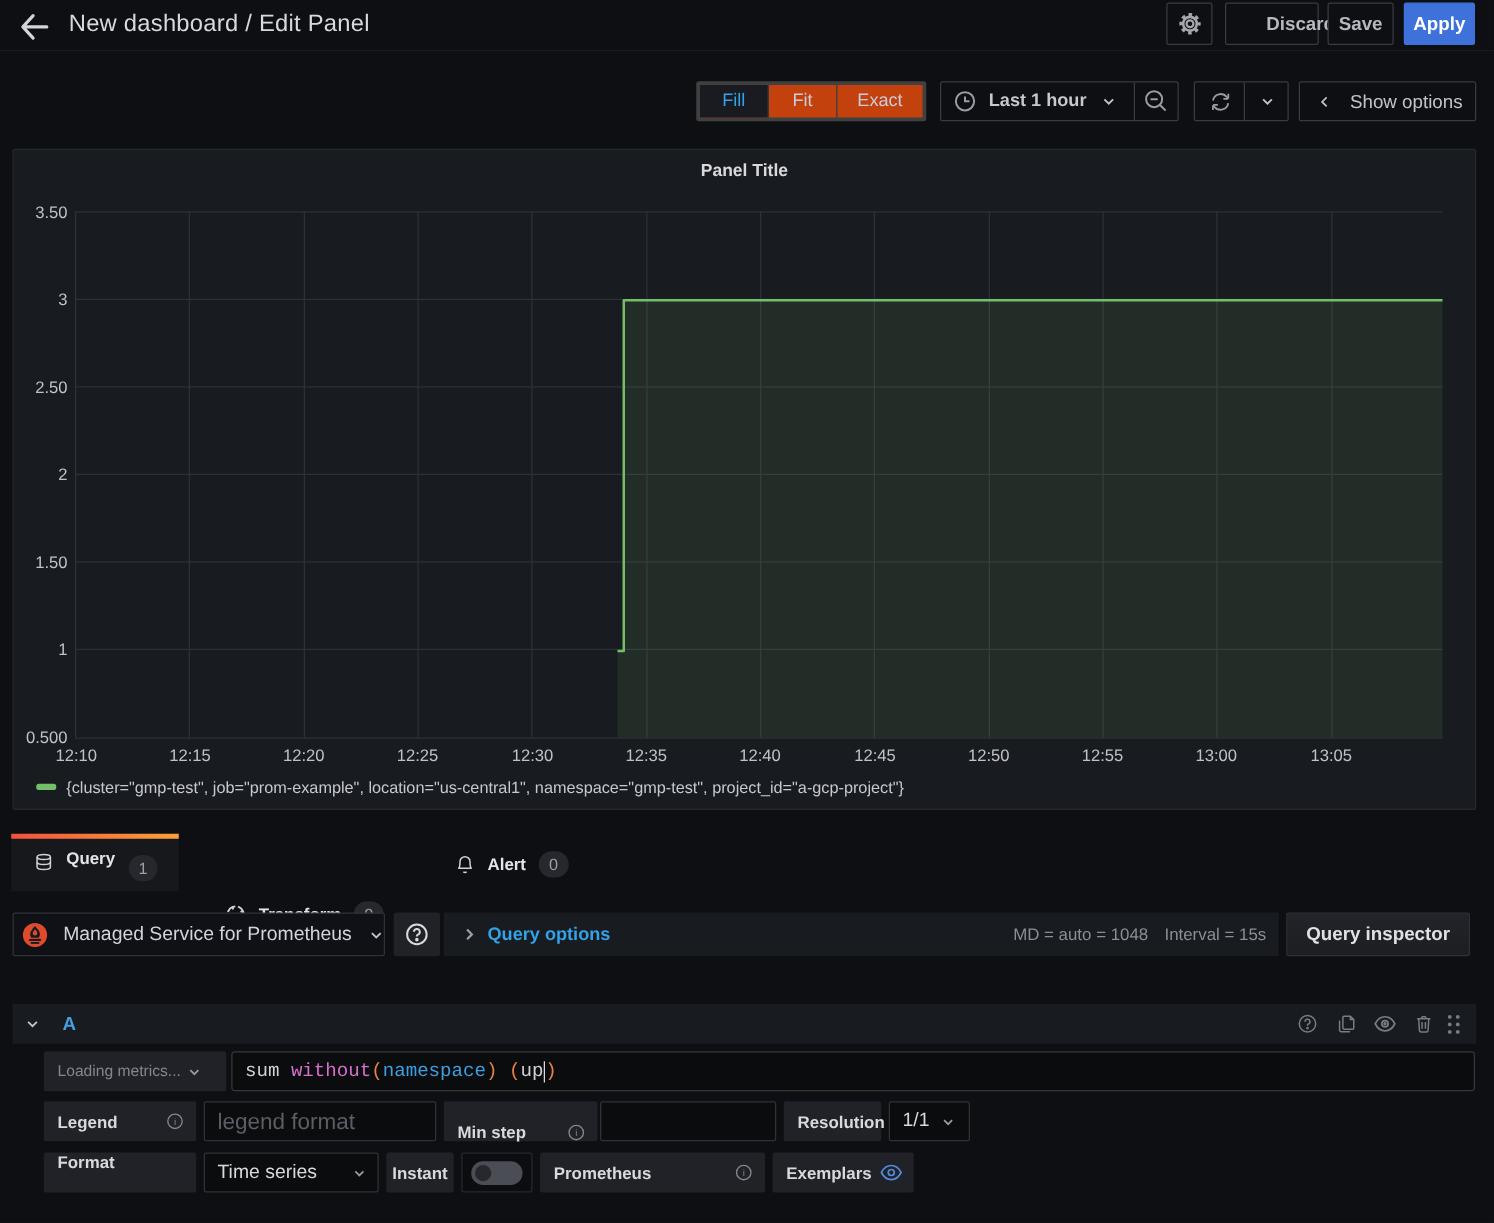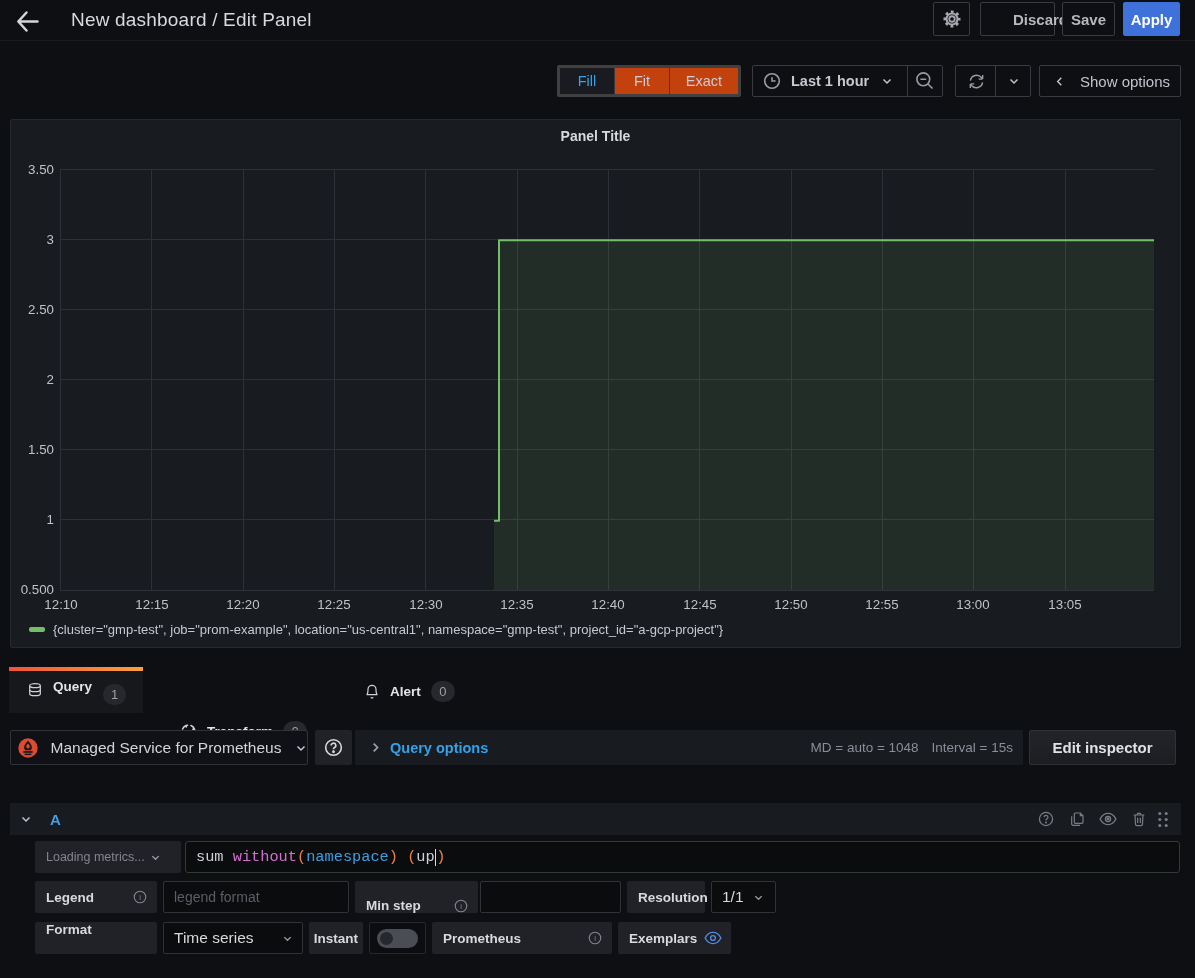--- a/index.html
+++ b/index.html
@@ -11,21 +11,21 @@
     color:#c2c3cc; font-size:14px; font-weight:500; }
   .ico { stroke:#9a9ba4; fill:none; stroke-width:1.6; }
 </style>
 </head>
 <body>
 
 <div class="abs" style="left:0;top:0;width:1195px;height:41px;background:#0e0f13;border-bottom:1px solid #191b1f;">
   <svg class="abs" style="left:16px;top:10px;" width="23" height="23" viewBox="0 0 23 23">
     <path d="M21.5 11.5 H3 M10.5 2.5 L2.3 11.5 L10.5 20.5" stroke="#d4d5d9" stroke-width="2.5" fill="none" stroke-linecap="round" stroke-linejoin="round"></path>
   </svg>
-  <div class="abs" style="left:71px;top:9px;font-size:19px;color:#d8d9de;letter-spacing:0.2px;">New dashboard / Edit Panel</div>
+  <div class="abs" style="left:55px;top:9px;font-size:19px;color:#d8d9de;letter-spacing:0.2px;">New dashboard / Edit Panel</div>
   <div class="abs btn" style="left:933px;top:2px;width:37px;height:34px;">
     <svg width="20" height="20" viewBox="0 0 19 19" fill="none" stroke="#a6a7af">
       <circle cx="9.5" cy="9.5" r="6.7" stroke-width="2.8" stroke-dasharray="2.63 2.63" stroke-dashoffset="1.31"></circle>
       <circle cx="9.5" cy="9.5" r="5.2" stroke-width="2"></circle>
       <circle cx="9.5" cy="9.5" r="2.6" stroke-width="1.7"></circle>
     </svg>
   </div>
   <div class="abs btn" style="left:980px;top:2px;width:75px;height:34px;font-size:15px;font-weight:bold;color:#b6b7bf;padding-left:46px;">Discard</div>
   <div class="abs btn" style="left:1062px;top:2px;width:53px;height:34px;font-size:15px;font-weight:bold;color:#b6b7bf;">Save</div>
   <div class="abs btn" style="left:1123px;top:2px;width:57px;height:34px;background:#3e72da;border-color:#3e72da;color:#fff;font-size:15px;font-weight:bold;">Apply</div>
@@ -191,21 +191,21 @@
     </svg>
 </div>
 <div class="abs" style="left:355px;top:730px;width:668px;height:35px;background:#181b1f;display:flex;align-items:center;">
   <svg width="11" height="11" viewBox="0 0 12 12" style="margin-left:15px;">
       <path d="M4 1.8 L8.2 6 L4 10.2" stroke="#9fa1a8" stroke-width="1.9" fill="none"></path>
     </svg>
   <span style="margin-left:9px;font-size:14.5px;font-weight:600;color:#33a2e8;">Query options</span>
   <span style="margin-left:auto;font-size:13.5px;color:#8c8d98;">MD = auto = 1048</span>
   <span style="margin-left:13px;margin-right:10px;font-size:13.5px;color:#8c8d98;">Interval = 15s</span>
 </div>
-<div class="abs" style="left:1029px;top:730px;width:147px;height:35px;background:linear-gradient(180deg,#222429,#1c1e22);border:1px solid #2e3136;border-radius:2px;display:flex;align-items:center;justify-content:center;font-size:15px;font-weight:600;color:#e0e1e6;">Edit inspector</div>
+<div class="abs" style="left:1029px;top:730px;width:147px;height:35px;background:linear-gradient(180deg,#222429,#1c1e22);border:1px solid #2e3136;border-radius:2px;display:flex;align-items:center;justify-content:center;font-size:15px;font-weight:600;color:#e0e1e6;">Query inspector</div>
 
 <div class="abs" style="left:10px;top:803px;width:1171px;height:32px;background:#181b1f;display:flex;align-items:center;">
   <svg width="12" height="12" viewBox="0 0 12 12" style="margin-left:10px;">
       <path d="M2.5 4.5 L6 8 L9.5 4.5" stroke="#c2c3cc" stroke-width="1.5" fill="none"></path>
     </svg>
   <span style="margin-left:18px;font-size:15px;font-weight:600;color:#459ee2;">A</span>
   <svg class="abs" style="left:1028px;top:8px;" width="16" height="16" viewBox="0 0 18 18" fill="none" stroke="#787c84" stroke-width="1.4">
       <circle cx="9" cy="9" r="7.4"></circle>
       <path d="M6.8 7.1 a2.2 2.2 0 1 1 3 2.05 c-0.55 0.25 -0.8 0.55 -0.8 1.15 v0.4"></path>
       <circle cx="9" cy="13" r="0.5" fill="#787c84"></circle>
@@ -253,21 +253,21 @@
 
 <div class="abs" style="left:35px;top:881px;height:32px;display:flex;">
   <div style="width:122px;background:#202227;border-radius:2px;display:flex;align-items:center;justify-content:space-between;">
     <span style="margin-left:11px;font-size:13.5px;font-weight:600;color:#d8d9dd;">Legend</span>
     <svg width="14" height="14" viewBox="0 0 18 18" style="margin-right:10px;">
         <circle cx="9" cy="9" r="7.4" stroke="#84858f" stroke-width="1.4" fill="none"></circle>
         <text x="9" y="12.4" font-size="10" fill="#84858f" text-anchor="middle">i</text>
       </svg>
   </div>
   <div style="width:186px;margin-left:6px;background:#0b0c0e;border:1px solid #2f3237;border-radius:2px;display:flex;align-items:center;">
-      <span style="margin-left:10px;font-size:14px;color:#5c5e66;">legend format</span>
+      <span style="margin-left:10px;font-size:18px;color:#5c5e66;">legend format</span>
     </div>
   <div style="width:123px;margin-left:6px;background:#202227;border-radius:2px;display:flex;align-items:flex-end;justify-content:space-between;">
     <span style="margin-left:11px;font-size:13.5px;font-weight:600;color:#d8d9dd;">Min step</span>
     <svg width="14" height="14" viewBox="0 0 18 18" style="margin-right:10px;">
         <circle cx="9" cy="9" r="7.4" stroke="#84858f" stroke-width="1.4" fill="none"></circle>
         <text x="9" y="12.4" font-size="10" fill="#84858f" text-anchor="middle">i</text>
       </svg>
   </div>
   <div style="width:141px;margin-left:2px;background:#0b0c0e;border:1px solid #2f3237;border-radius:2px;"></div>
   <div style="width:78px;margin-left:6px;background:#202227;border-radius:2px;display:flex;align-items:center;">

